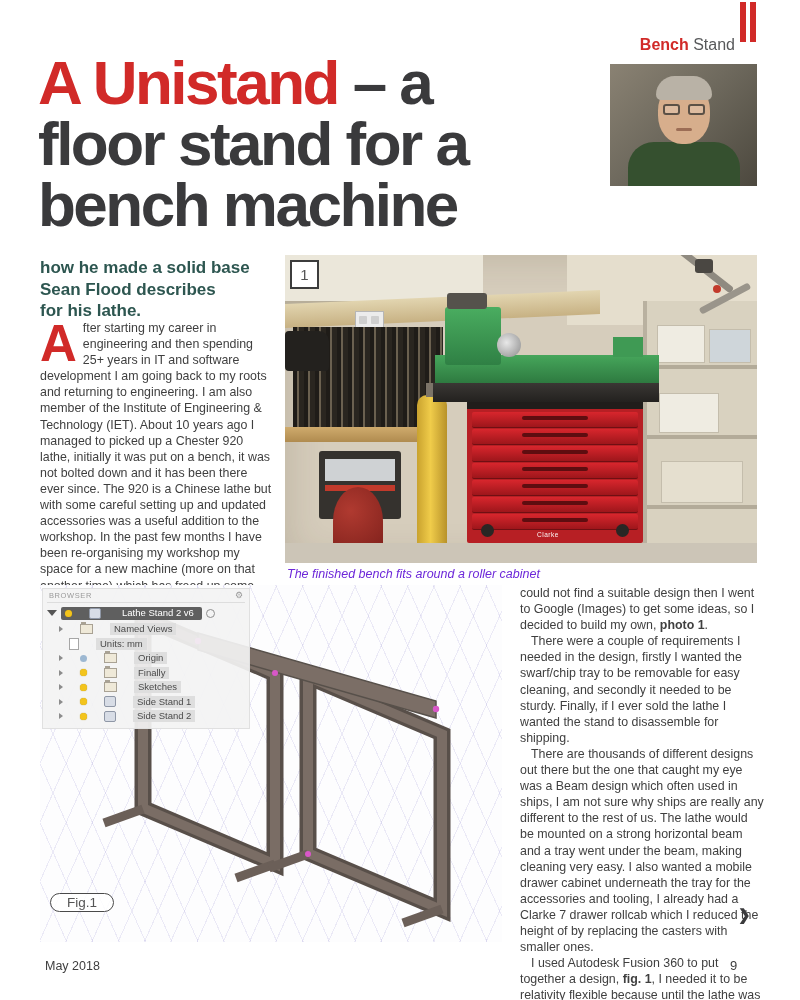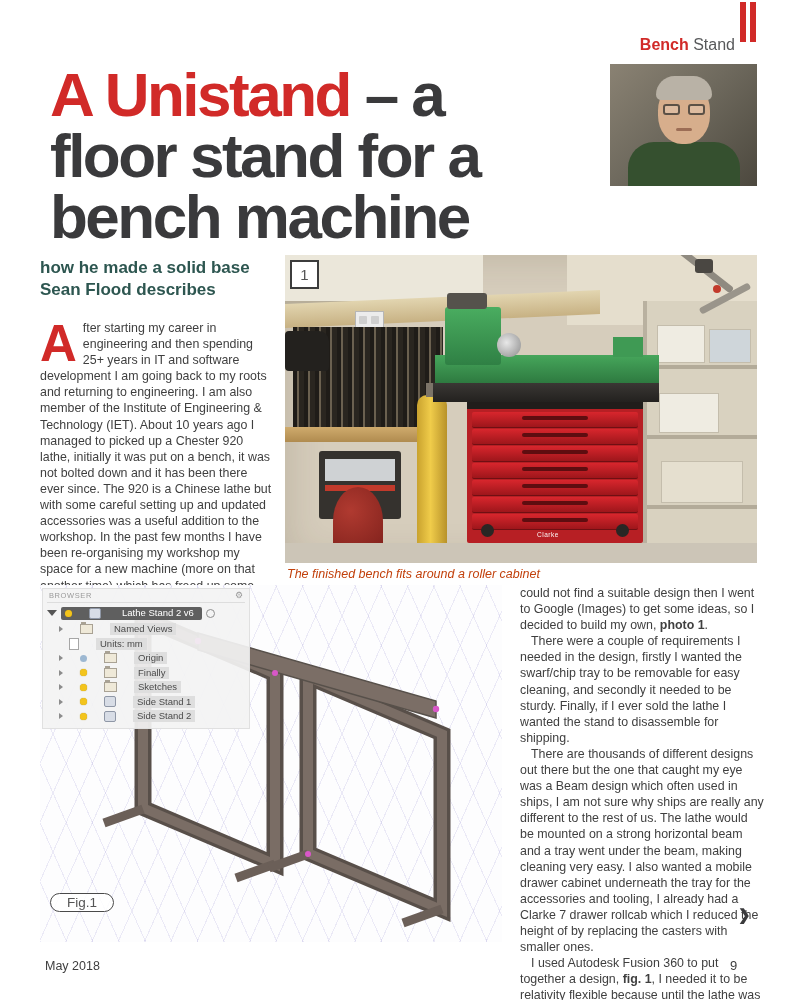--- a/index.html
+++ b/index.html
@@ -77,21 +77,21 @@
   .ph-arm2{right:4px;top:40px;width:56px;height:7px;background:#9a958b;transform:rotate(-28deg);border-radius:3px;}
   .ph-armhead{right:44px;top:4px;width:18px;height:14px;background:#4a4742;border-radius:3px;}
   .ph-armknob{right:36px;top:30px;width:8px;height:8px;border-radius:50%;background:#c23a2b;}
   .ph-shelving{right:0;top:46px;width:110px;height:258px;background:#d9d2c0;border-left:4px solid #b9b1a0;}
   .ph-shelving i{position:absolute;left:0;width:100%;height:4px;background:#b3ab99;}
   .ph-box{background:#efece2;border:1px solid #c4bdac;}
   .ph-floor{left:0;bottom:0;width:100%;height:20px;background:#ccc5b7;}
   .ph-badge{left:5px;top:5px;width:25px;height:25px;background:#ffffff;border:2px solid #3c3c3c;
             font-size:15px;color:#555;display:flex;align-items:center;justify-content:center;}
 
-  .caption{position:absolute;left:287px;top:567px;font-size:12.5px;font-style:italic;color:#c2410c;}
+  .caption{position:absolute;left:287px;top:567px;font-size:12.5px;font-style:italic;color:#6d28d9;}
 
   
   .cad{position:absolute;left:40px;top:585px;width:462px;height:357px;background:#fdfdfe;
        background-image:
          repeating-linear-gradient(66deg,rgba(125,115,200,.14) 0 1px,transparent 1px 24px),
          repeating-linear-gradient(114deg,rgba(125,115,200,.14) 0 1px,transparent 1px 24px); text-align: right;}
   .cad svg{position:absolute;left:0;top:0;}
   .cad-panel{position:absolute;left:2px;top:3px;width:208px;background:rgba(243,243,243,.92);
              border:1px solid #e0e0e0;padding:2px 4px 4px 4px;box-sizing:border-box;}
   .cad-panel-header{display:flex;align-items:center;justify-content:space-between;
@@ -130,40 +130,41 @@
 <body>
 
 <div class="page">
 
   <div class="masthead">
     <span class="mh-bold">Bench</span><span class="mh-light"> Stand</span>
   </div>
   <div class="mh-bar b1"></div>
   <div class="mh-bar b2"></div>
 
-  <h1 class="title" style="margin:12px;">
+  <h1 class="title" style="margin:0;">
     <span class="t-red">A Unistand</span><span> – a</span><br>
     <span>floor stand for a</span><br>
     <span>bench machine</span>
   </h1>
 
   <div class="author">
     <div class="au-shoulders"></div>
     <div class="au-head"></div>
     <div class="au-hair"></div>
     <div class="au-glasses">
         <span class="gl-l"></span>
         <span class="gl-r"></span>
       </div>
     <div class="au-mouth"></div>
   </div>
 
   <div class="standfirst">
     <span>how he made a solid base</span>
     <span>Sean Flood describes</span>
+    <span>for his lathe.</span>
   </div>
 
   <div class="leftcol">
     <span class="dropcap">A</span><span>fter starting my career in engineering and then spending 25+ years in IT and software development I am going back to my roots and returning to engineering. I am also member of the Institute of Engineering &amp; Technology (IET). About 10 years ago I managed to picked up a Chester 920 lathe, initially it was put on a bench, it was not bolted down and it has been there ever since. The 920 is a Chinese lathe but with some careful setting up and updated accessories was a useful addition to the workshop. In the past few months I have been re-organising my workshop my space for a new machine (more on that another time) which has freed up some room for my lathe, which meant I needed a suitable stand. Initially I looked at ready-made stands but they didn't seem to offer the storage I needed, I did some research and</span>
   </div>
 
   <figure class="photo1" style="margin:0;">
     <div class="ph-wallright"></div>
     <div class="ph-cupboard"></div>
     <div class="ph-shelf"></div>

